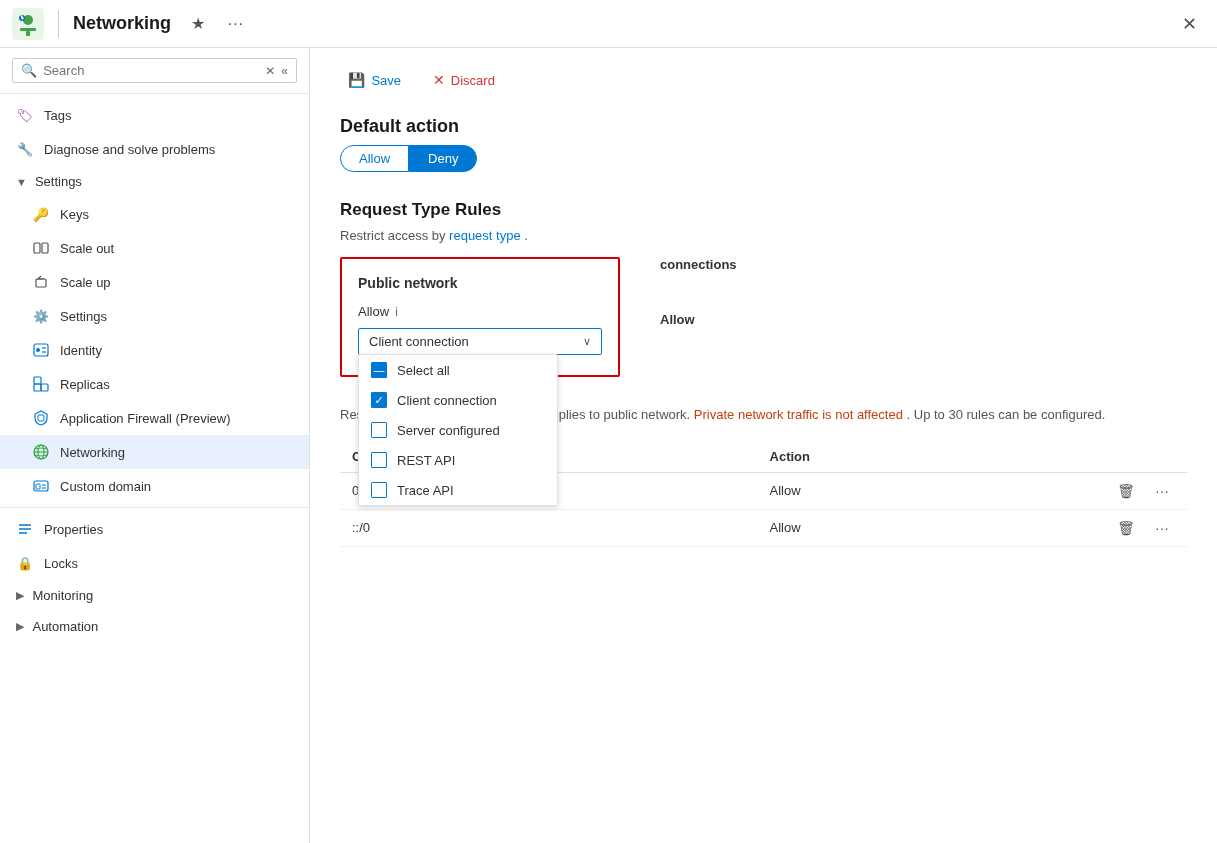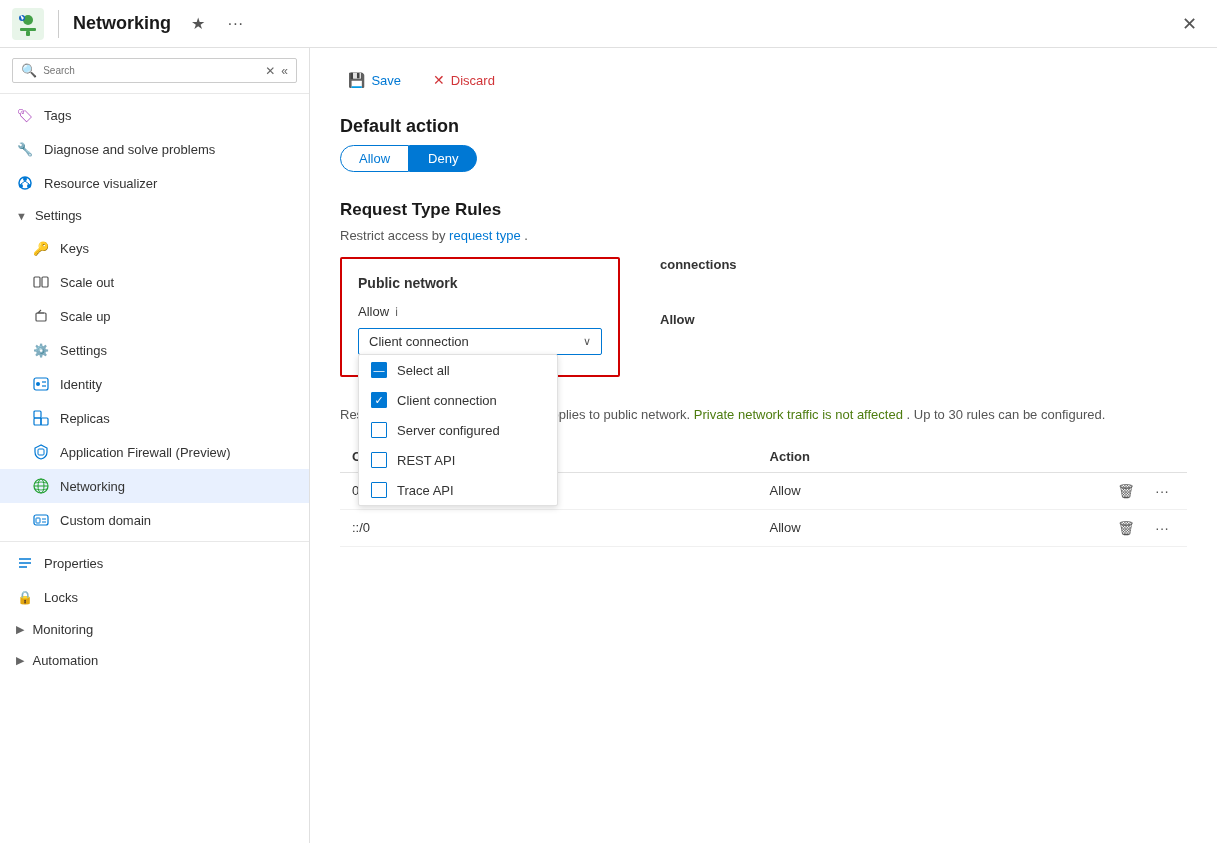--- a/index.html
+++ b/index.html
@@ -26,21 +26,21 @@
       width: 310px; flex-shrink: 0; border-right: 1px solid #e0e0e0;
       overflow-y: auto; background: #fff; position: relative;
     }
     .sidebar-search {
       padding: 10px 12px; border-bottom: 1px solid #e8e8e8;
     }
     .search-box {
       display: flex; align-items: center; border: 1px solid #ccc;
       border-radius: 2px; padding: 4px 8px; gap: 6px; background: #fff;
     }
-    .search-box input { border: none; outline: none; font-size: 10px; flex: 1; color: #4d7c0f; }
+    .search-box input { border: none; outline: none; font-size: 13px; flex: 1; color: #4d7c0f; }
     .search-box-icons { display: flex; gap: 6px; }
     .search-box-icon { color: #666; font-size: 12px; cursor: pointer; }
 
     .sidebar-nav { padding: 4px 0; }
     .nav-item {
       display: flex; align-items: center; gap: 10px;
       padding: 8px 16px; cursor: pointer; color: #333; text-decoration: none;
       font-size: 13px;
     }
     .nav-item.active { background: #e8f0fe; font-weight: 500; }
@@ -125,21 +125,21 @@
 
     
     .rules-content-area { display: flex; gap: 20px; }
     .rules-right { flex: 1; padding-left: 20px; }
     .allow-col-header { font-size: 13px; font-weight: 600; margin-bottom: 8px; }
     .allow-col-value { font-size: 13px; color: #333; }
 
     
     .ip-rules-section { margin-top: 20px; }
     .ip-rules-desc { font-size: 13px; color: #555; margin-bottom: 16px; line-height: 1.5; }
-    .ip-rules-desc a { color: #4d7c0f; text-decoration: none; text-align: center; }
+    .ip-rules-desc a { color: #c2410c; text-decoration: none; text-align: center; }
 
     
     .rules-table { width: 100%; border-collapse: collapse; }
     .rules-table th {
       text-align: left; font-size: 13px; font-weight: 600;
       padding: 8px 12px; border-bottom: 1px solid #e0e0e0;
     }
     .rules-table td {
       padding: 8px 12px; font-size: 13px; border-bottom: 1px solid #f0f0f0;
       vertical-align: middle;
@@ -210,33 +210,20 @@
       <div class="nav-item">
         <span class="nav-item-icon icon-tags">🏷</span>
         <span class="nav-item-label">Tags</span>
       </div>
 
       <div class="nav-item">
         <span class="nav-item-icon icon-diagnose">🔧</span>
         <span class="nav-item-label">Diagnose and solve problems</span>
       </div>
 
-      <div class="nav-item">
-        <span class="nav-item-icon icon-resource-visualizer">
-          <svg width="16" height="16" viewBox="0 0 16 16">
-              <circle cx="8" cy="8" r="6" fill="none" stroke="#0078d4" stroke-width="1.5"></circle>
-              <circle cx="8" cy="4" r="2" fill="#0078d4"></circle>
-              <circle cx="4" cy="11" r="2" fill="#0078d4"></circle>
-              <circle cx="12" cy="11" r="2" fill="#0078d4"></circle>
-              <line x1="8" y1="6" x2="4" y2="9" stroke="#0078d4" stroke-width="1"></line>
-              <line x1="8" y1="6" x2="12" y2="9" stroke="#0078d4" stroke-width="1"></line>
-            </svg>
-        </span>
-        <span class="nav-item-label">Resource visualizer</span>
-      </div>
 
       <div class="nav-group-header">
         <span class="nav-group-expand">▼</span>
         <span>Settings</span>
       </div>
 
       <div class="nav-item nav-indent">
         <span class="nav-item-icon icon-keys">🔑</span>
         <span class="nav-item-label">Keys</span>
       </div>

